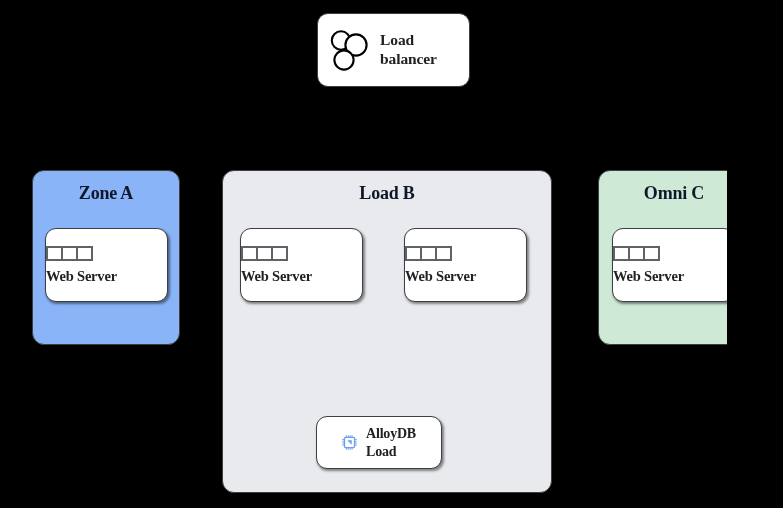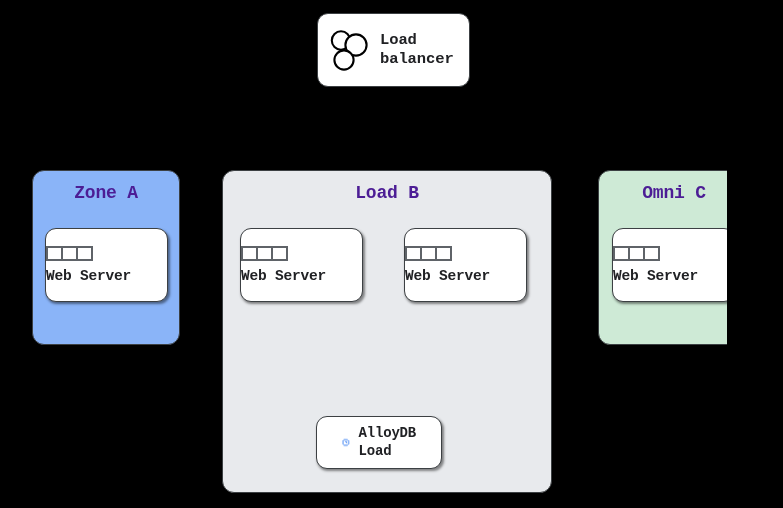--- a/index.html
+++ b/index.html
@@ -6,21 +6,21 @@
     margin: 0;
     padding: 0;
     background: #000000;
   }
   #canvas {
     position: relative;
     width: 727px;
     height: 508px;
     background: #000000;
     overflow: hidden;
-    font-family: Liberation Mono, monospace;
+    font-family: Liberation Serif, serif;
   }
 
   
   #edges {
     position: absolute;
     left: 0; top: 0;
     width: 783px;
     height: 508px;
     z-index: 1;
   }
@@ -65,21 +65,21 @@
     box-sizing: border-box;
     box-shadow: 1.5px 2px 2.5px rgba(0,0,0,0.45);
   }
   .zone-title {
     position: absolute;
     left: 0;
     right: 0;
     text-align: center;
     font-size: 18px;
     font-weight: bold;
-    color: #4c1d95;
+    color: #0f172a;
     letter-spacing: -0.2px;
   }
   #zone-a { left: 32px;  top: 170px; width: 148px; height: 175px; background: #8ab4f8; }
   #zone-b { left: 222px; top: 170px; width: 330px; height: 323px; background: #e8eaed; }
   #zone-c { left: 598px; top: 170px; width: 152px; height: 175px; background: #ceead6; }
 
   #zone-a .zone-title,
   #zone-b .zone-title,
   #zone-c .zone-title { top: 12px; }
 

